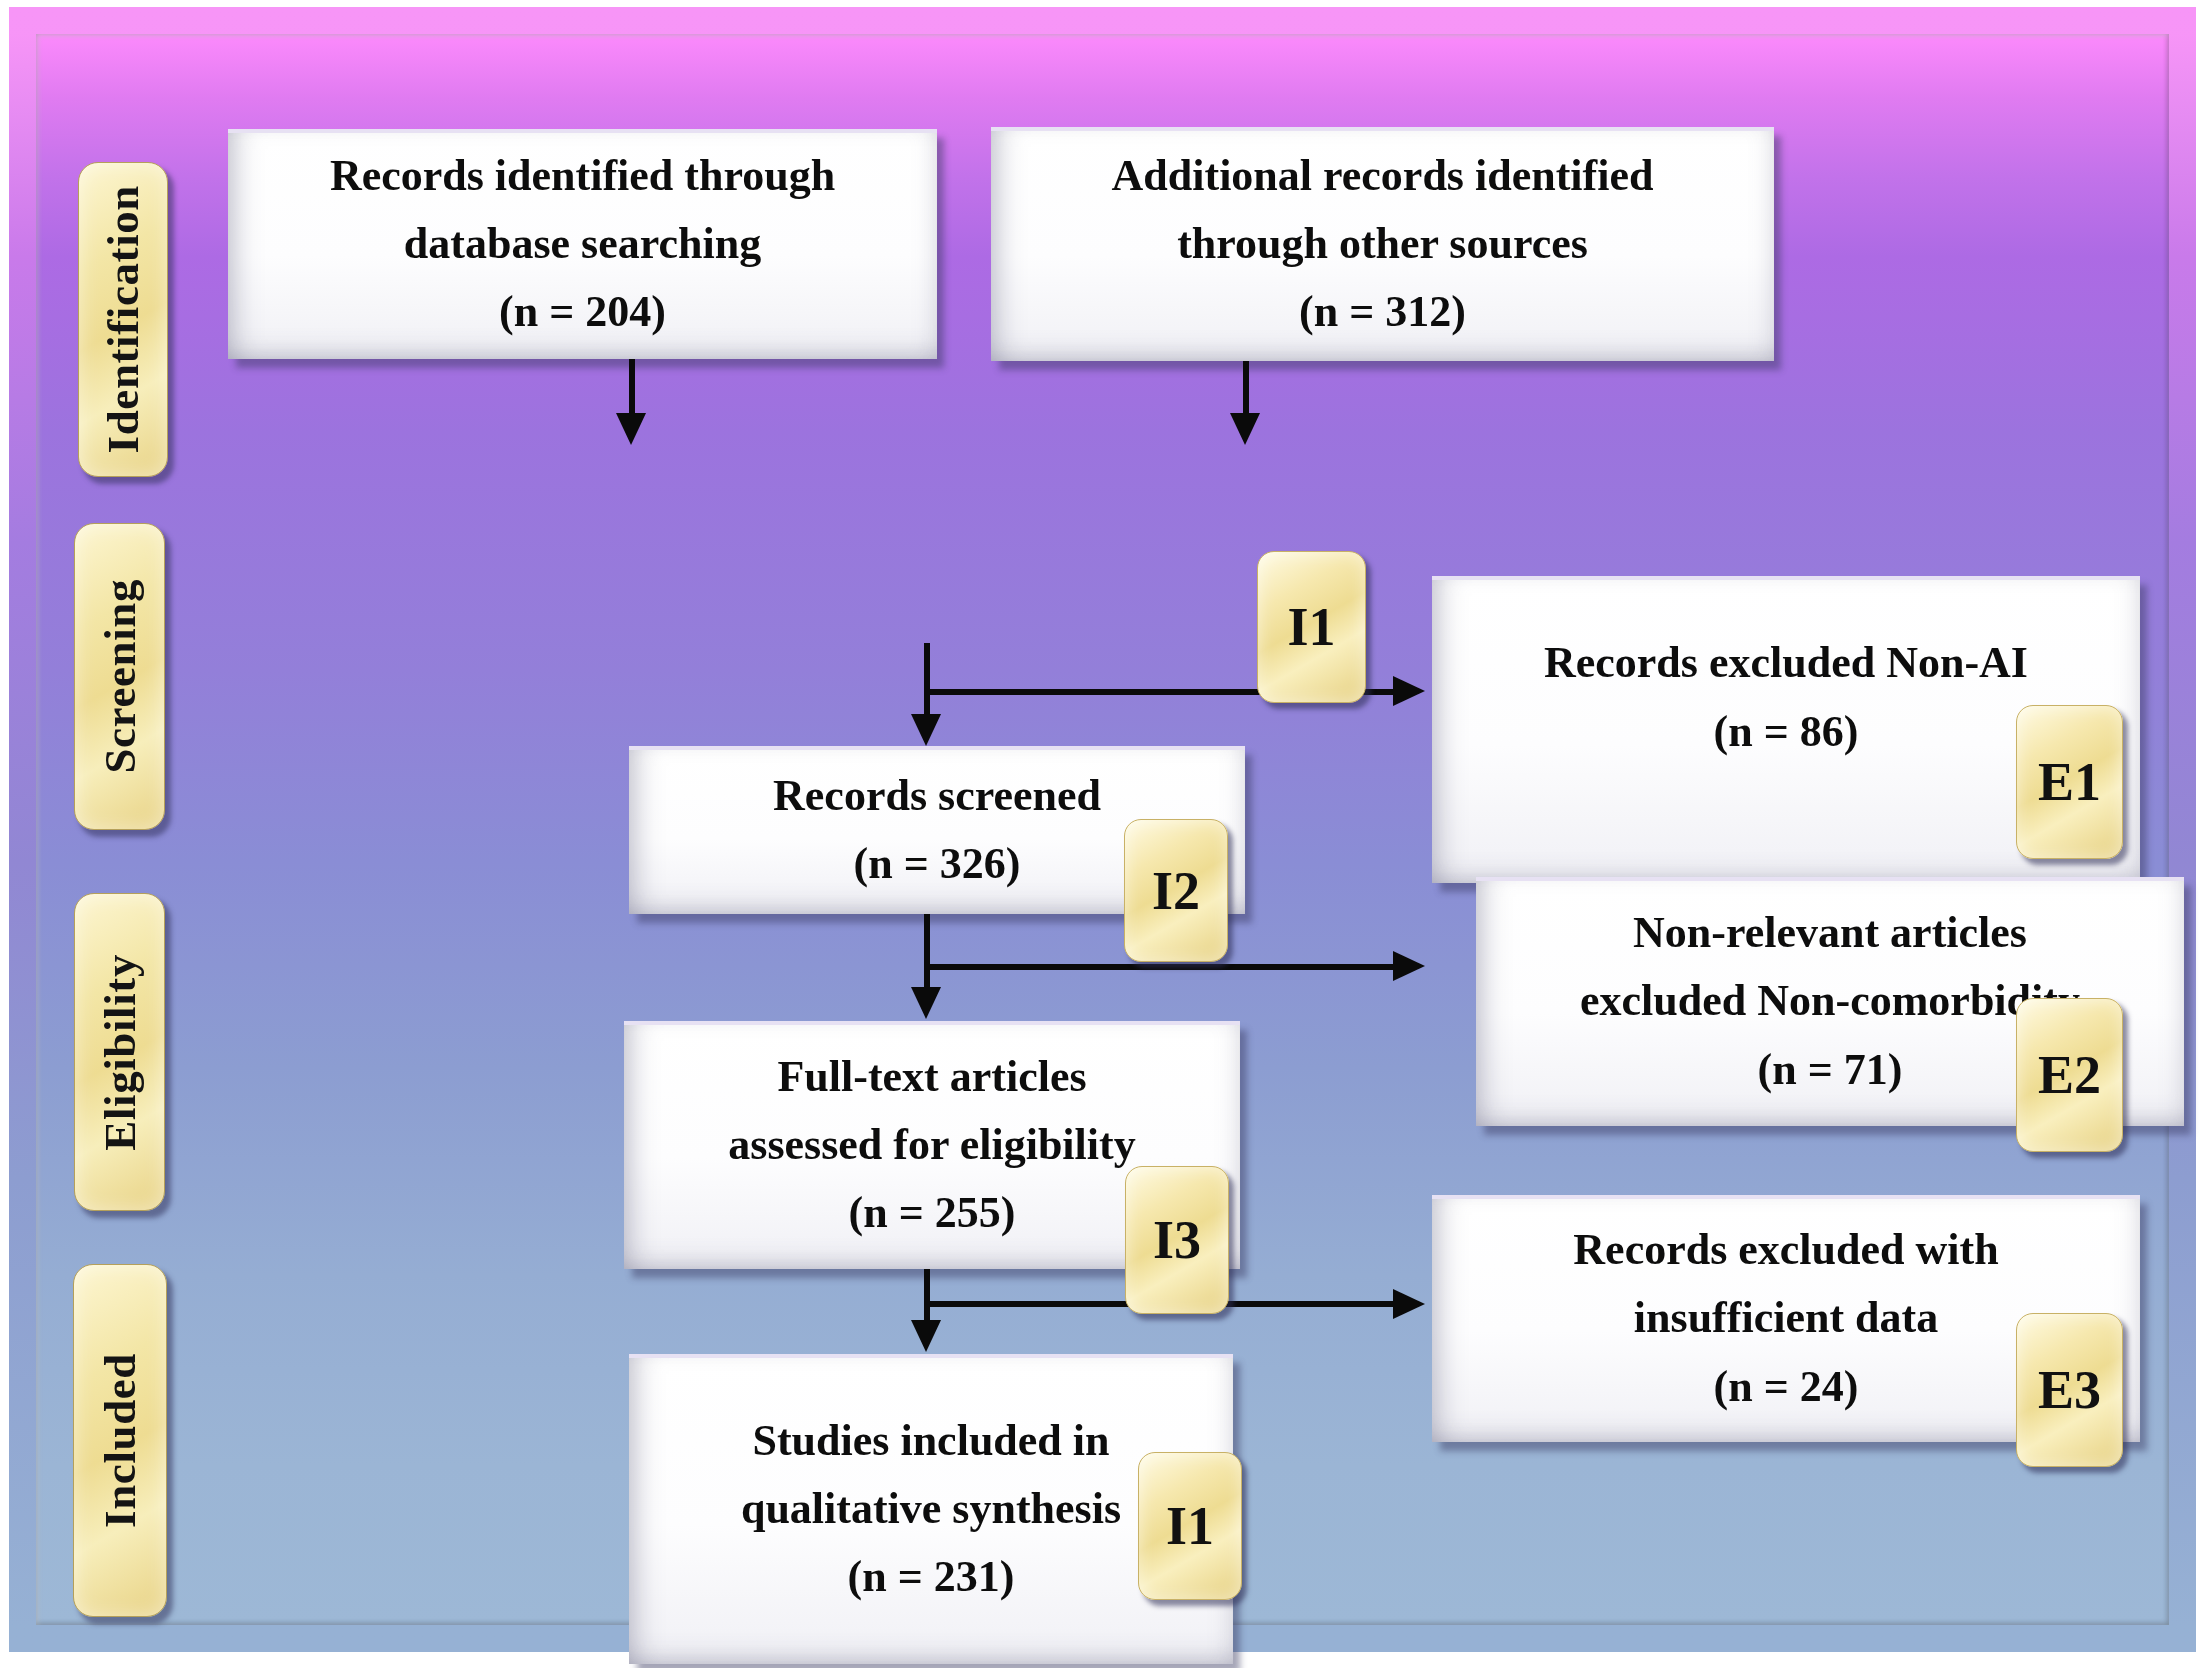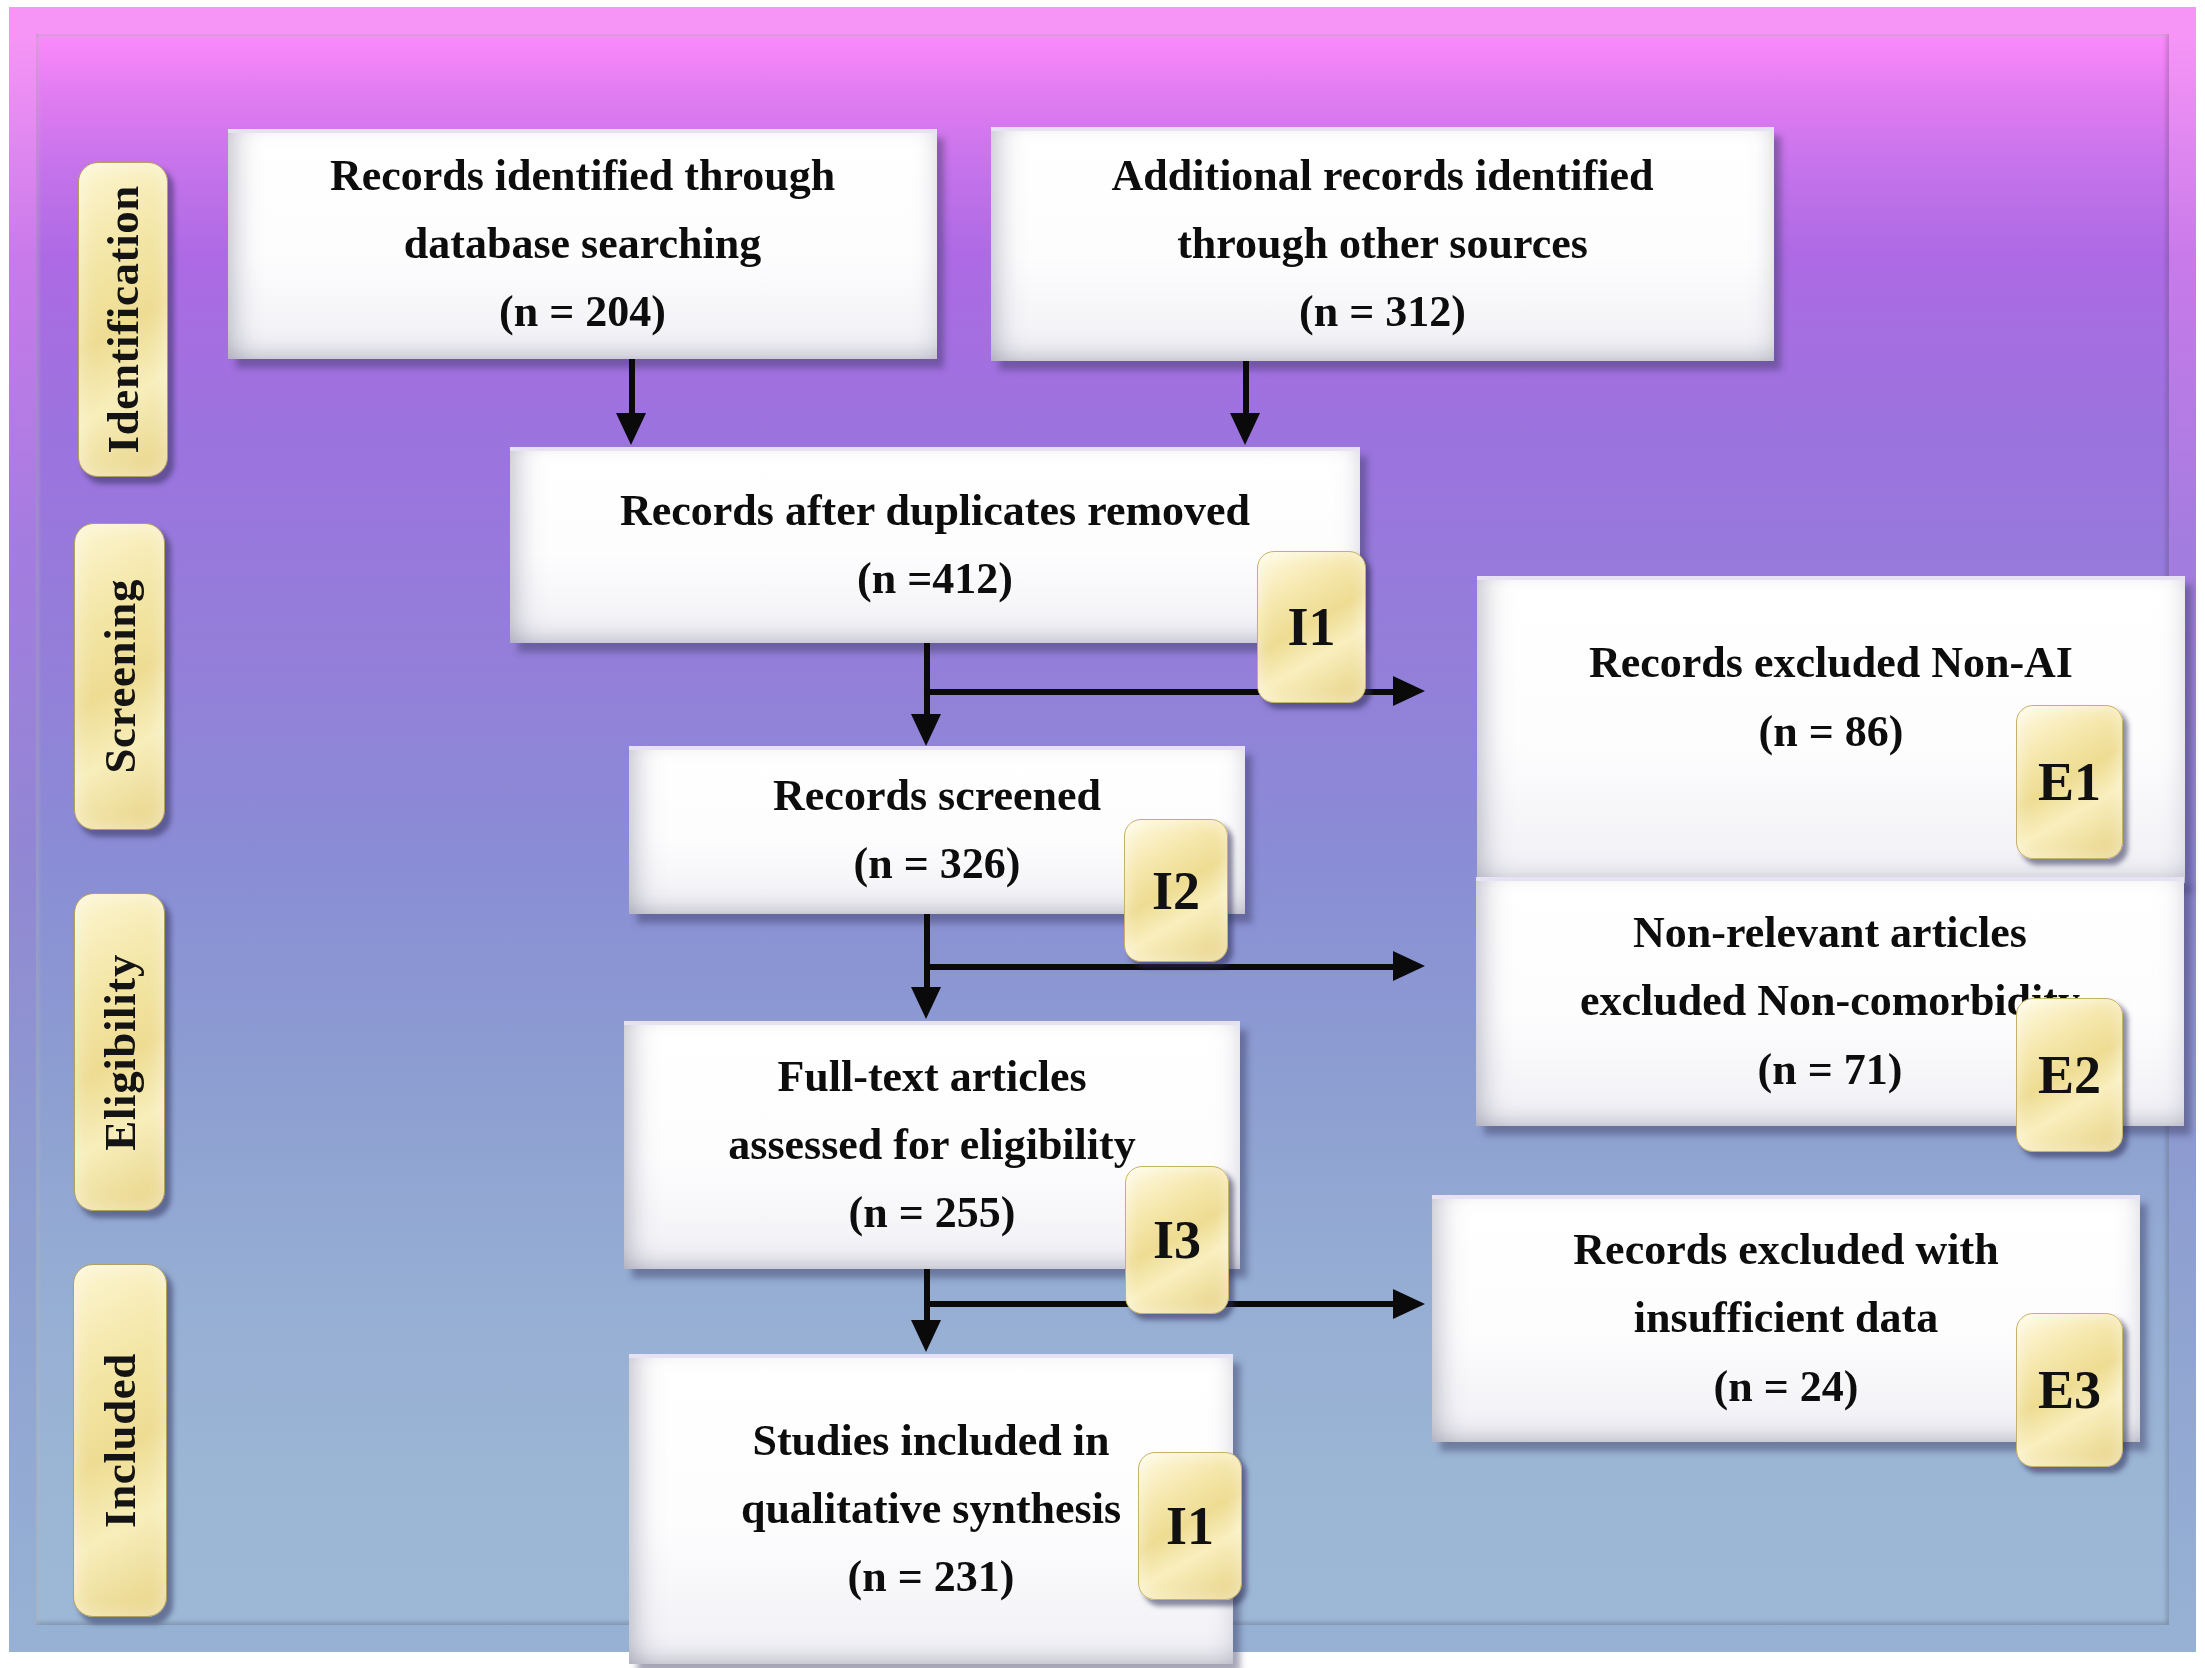--- a/index.html
+++ b/index.html
@@ -102,21 +102,21 @@
     border-left: 15.7px solid transparent;
     border-right: 15.7px solid transparent;
     border-top: 32px solid #0a0a0a;
   }
   .head-right {
     position: absolute; width: 0; height: 0;
     border-top: 15.7px solid transparent;
     border-bottom: 15.7px solid transparent;
     border-left: 32px solid #0a0a0a;
   }
-  .pad-b { padding-bottom: 64px; margin-left: 45px; }
+  .pad-b { padding-bottom: 64px; }
 </style>
 </head>
 <body>
 
 <div id="canvas">
   <div id="bg"></div>
   <div id="frame"></div>
 
   <div class="stage" style="left:78px; top:162px; width:88px; height:313px;">
     <span class="vtext">Identification</span>
@@ -135,24 +135,20 @@
     <div class="line">Records identified through</div>
     <div class="line">database searching</div>
     <div class="line">(n = 204)</div>
   </div>
   <div class="box" style="left:991px; top:127px; width:783px; height:234px;">
     <div class="line">Additional records identified</div>
     <div class="line">through other sources</div>
     <div class="line">(n = 312)</div>
   </div>
 
-  <div class="box" style="left:510px; top:447px; width:850px; height:196px;">
-    <div class="line">Records after duplicates removed</div>
-    <div class="line">(n =412)</div>
-  </div>
   <div class="box" style="left:629px; top:746px; width:616px; height:168px;">
     <div class="line">Records screened</div>
     <div class="line">(n = 326)</div>
   </div>
   <div class="box" style="left:624px; top:1021px; width:616px; height:248px;">
     <div class="line">Full-text articles</div>
     <div class="line">assessed for eligibility</div>
     <div class="line">(n = 255)</div>
   </div>
   <div class="box" style="left:629px; top:1354px; width:604px; height:310px;">

